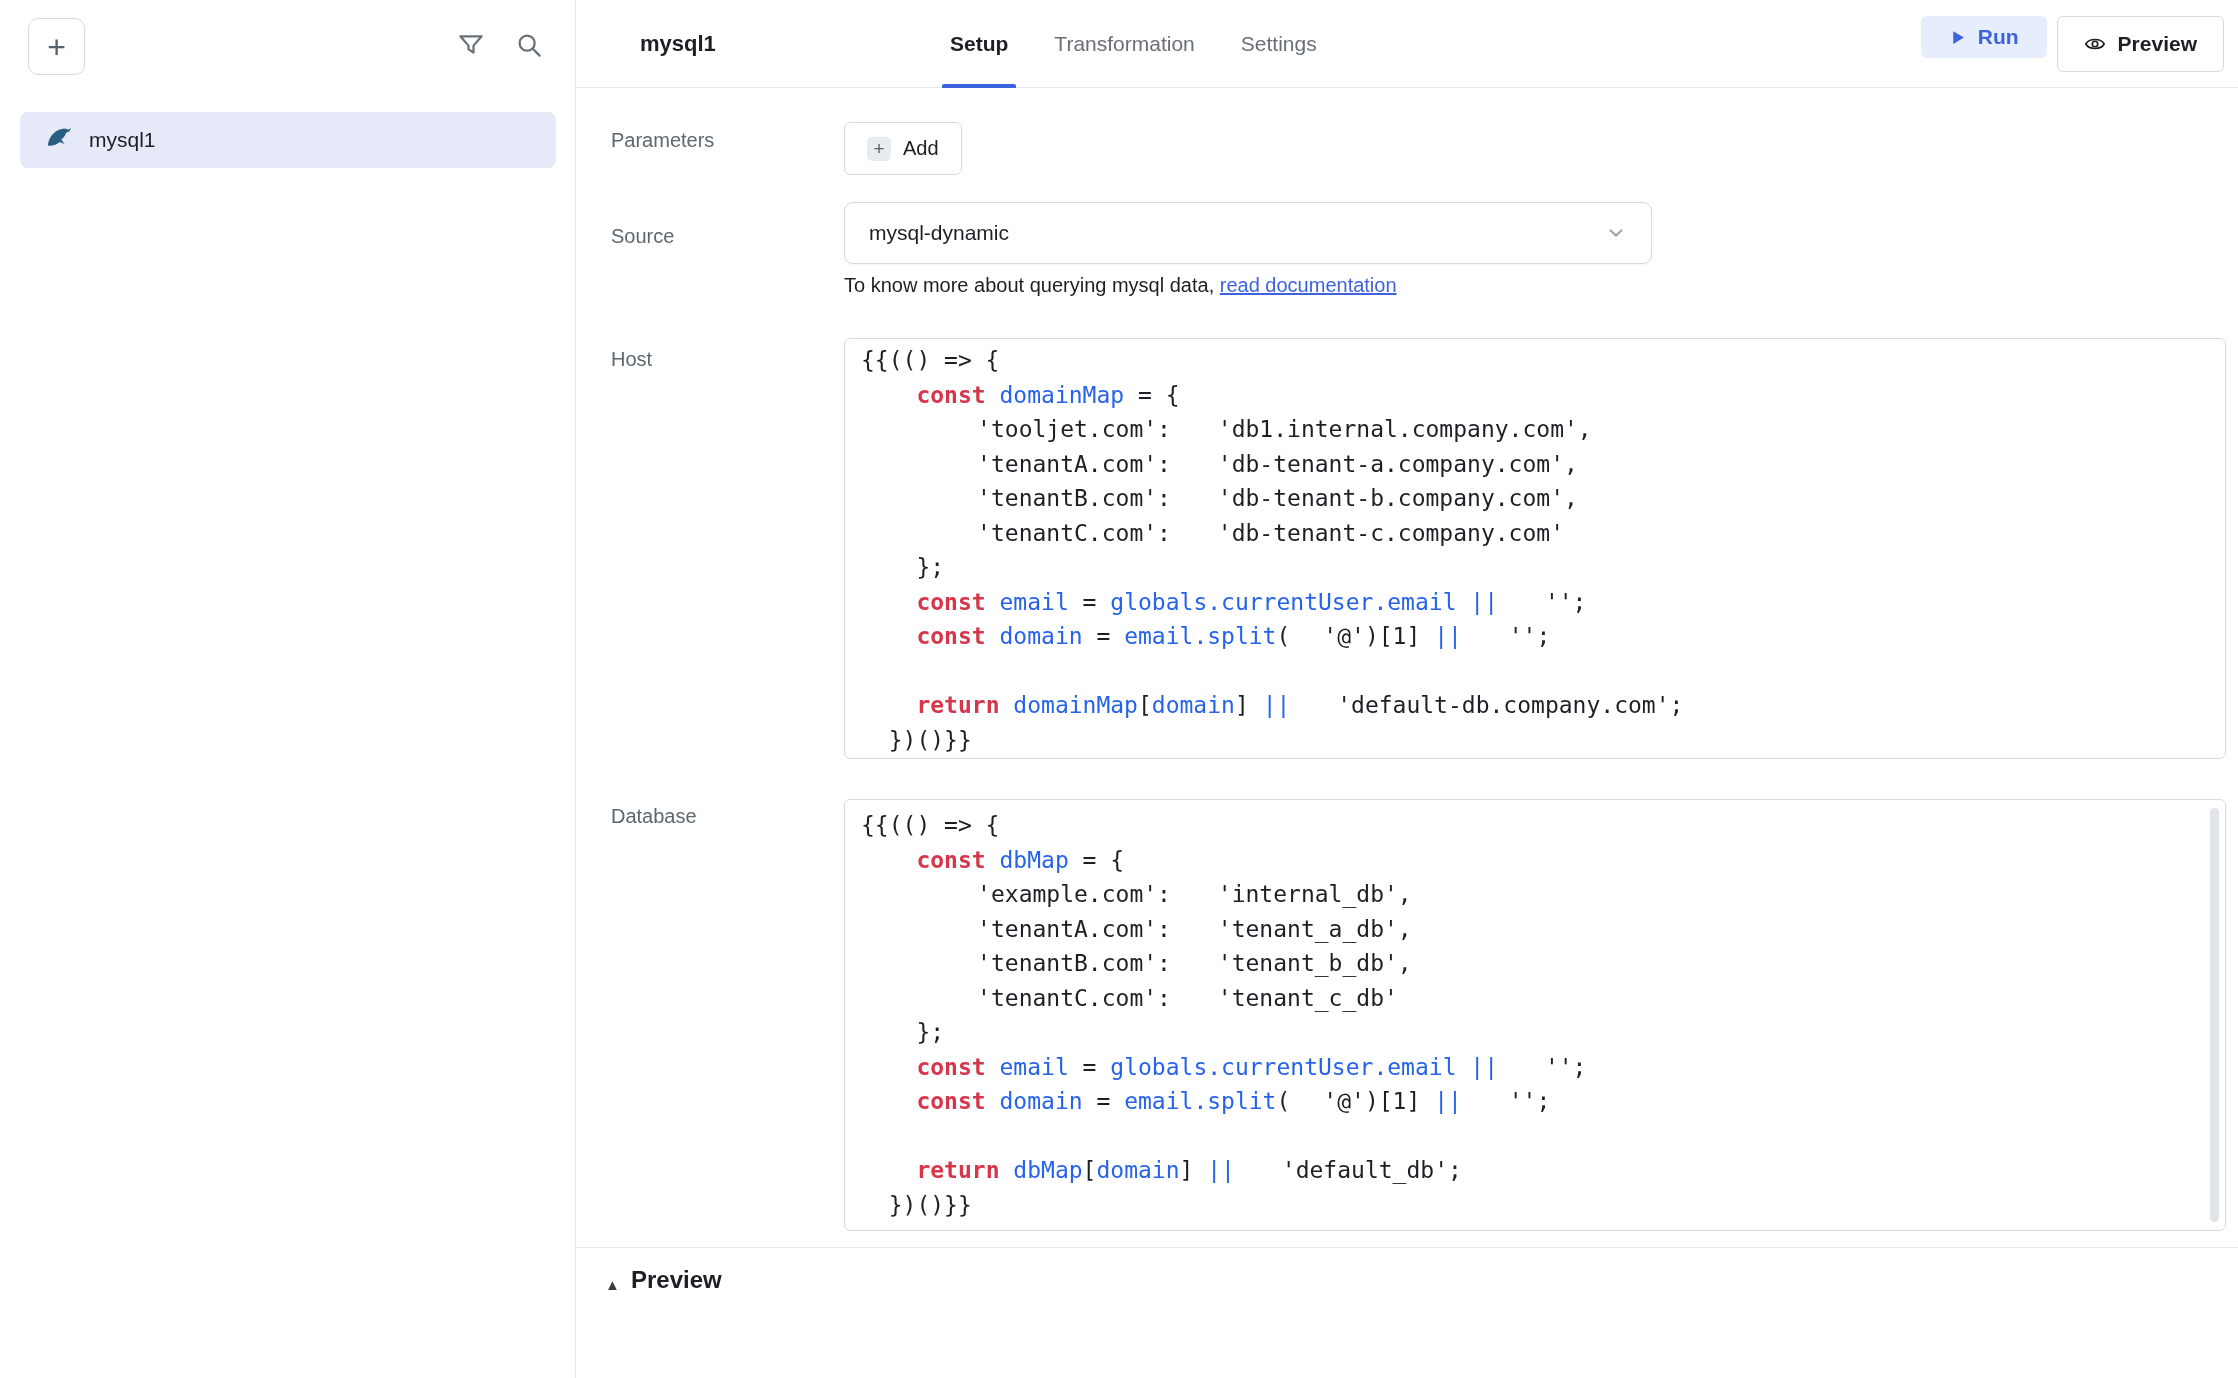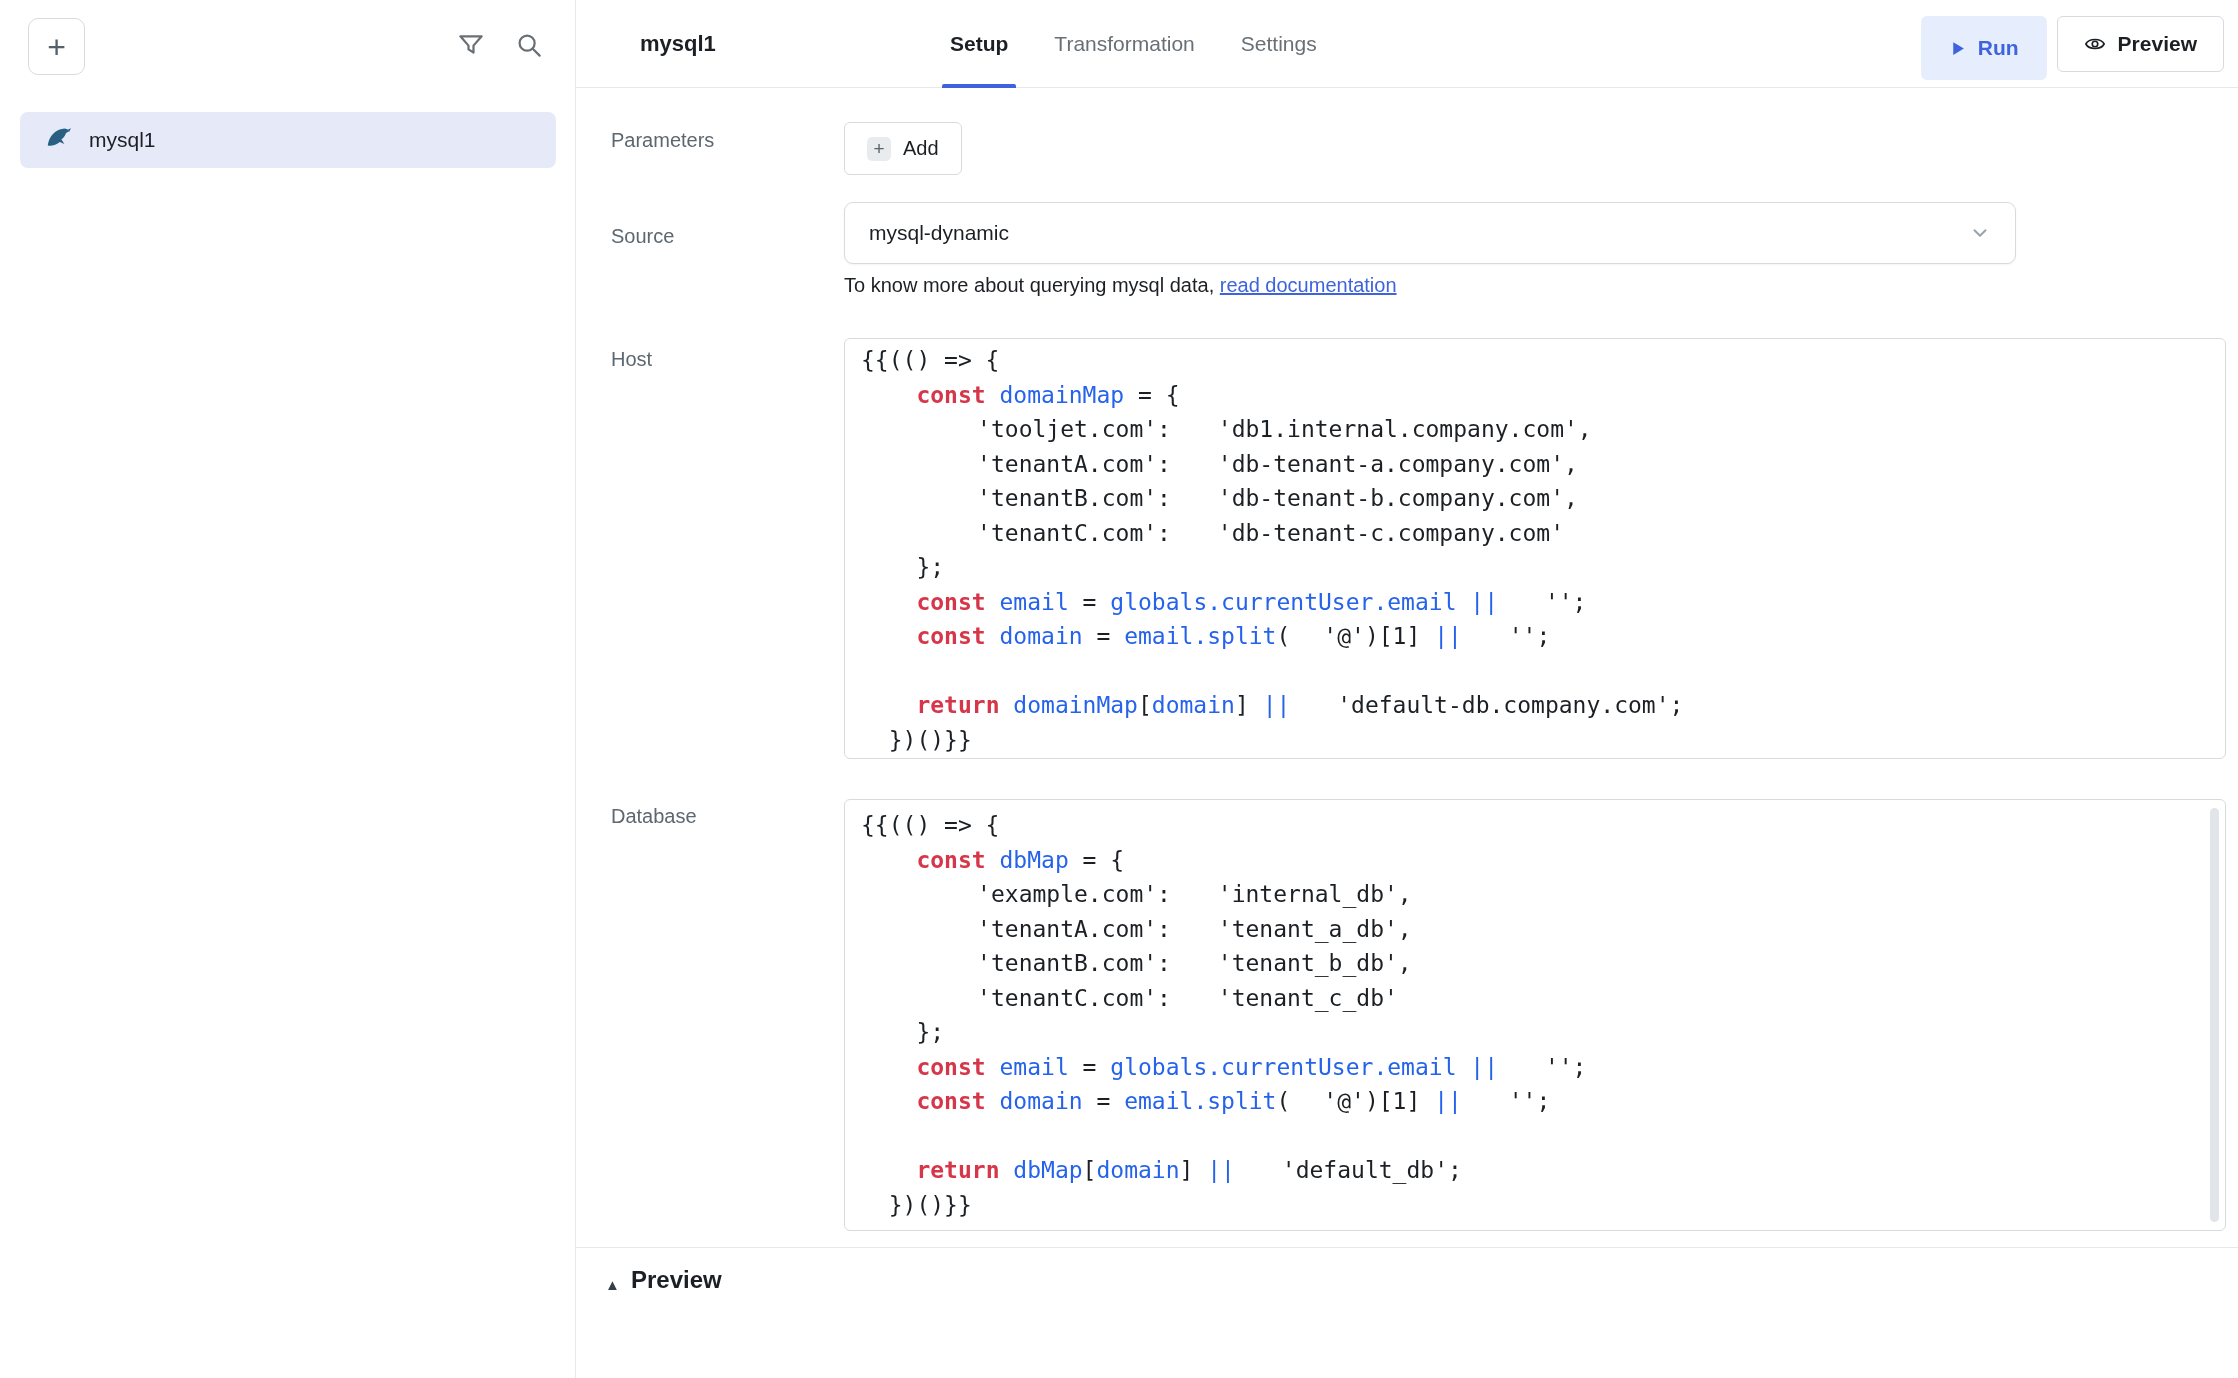--- a/index.html
+++ b/index.html
@@ -50,42 +50,42 @@
     border-bottom:1px solid var(--divider);background:#fff;}
   .query-title{position:absolute;left:64px;top:0;height:88px;display:flex;
     align-items:center;font-size:22px;font-weight:600;color:var(--text);}
   .tabs{position:absolute;left:374px;top:0;height:88px;display:flex;gap:46px;}
   .tab{position:relative;display:flex;align-items:center;font-size:21px;
     font-weight:500;color:var(--muted);cursor:pointer;}
   .tab.active{color:var(--text);font-weight:600;}
   .tab.active::after{content:"";position:absolute;left:-8px;right:-8px;bottom:0;
     height:4px;background:var(--accent);border-radius:2px 2px 0 0;}
   .topbar-actions{position:absolute;right:14px;top:16px;display:flex;gap:10px;}
-  .run-btn{height:64px;padding:0 28px;border:none;border-radius:6px;
+  .run-btn{height:42px;padding:0 28px;border:none;border-radius:6px;
     background:var(--run-bg);color:var(--accent);font-size:21px;font-weight:600;
     display:flex;align-items:center;gap:12px;cursor:pointer;font-family:inherit;}
   .preview-btn{height:56px;padding:0 26px;border:1px solid var(--border);
     border-radius:6px;background:#fff;color:var(--text);font-size:21px;
     font-weight:600;display:flex;align-items:center;gap:12px;cursor:pointer;font-family:inherit;}
 
   .field-label{position:absolute;left:35px;font-size:20px;color:var(--label);}
   .lbl-parameters{top:129px;}
   .lbl-source{top:225px;}
   .lbl-host{top:348px;}
   .lbl-database{top:805px;}
 
   .add-param-btn{position:absolute;left:268px;top:122px;height:53px;padding:0 22px;
     border:1px solid var(--border);border-radius:6px;background:#fff;display:flex;
     align-items:center;gap:12px;font-size:20px;font-weight:500;color:var(--text);
     cursor:pointer;font-family:inherit;}
   .plus-box{width:24px;height:24px;border-radius:5px;background:#e9ecef;
     color:#5a646c;display:flex;align-items:center;justify-content:center;
     font-size:19px;line-height:1;}
 
-  .select{position:absolute;left:268px;top:202px;width:1172px;height:62px;
+  .select{position:absolute;left:268px;top:202px;width:808px;height:62px;
     border:1px solid var(--border);border-radius:9px;background:#fff;
     box-shadow:0 1px 2px rgba(16,24,40,.05);display:flex;align-items:center;
     padding:0 24px;font-size:21px;color:var(--text);cursor:pointer;}
   .select .chevron{margin-left:auto;color:#9aa4ab;display:flex;}
 
   .helper{position:absolute;left:268px;top:274px;font-size:20px;color:var(--text);}
   .helper a{color:var(--link);text-decoration:underline;cursor:pointer;}
 
   .code-editor{position:absolute;left:268px;background:#fff;
     border:1px solid var(--border);border-radius:6px;width:1382px;

